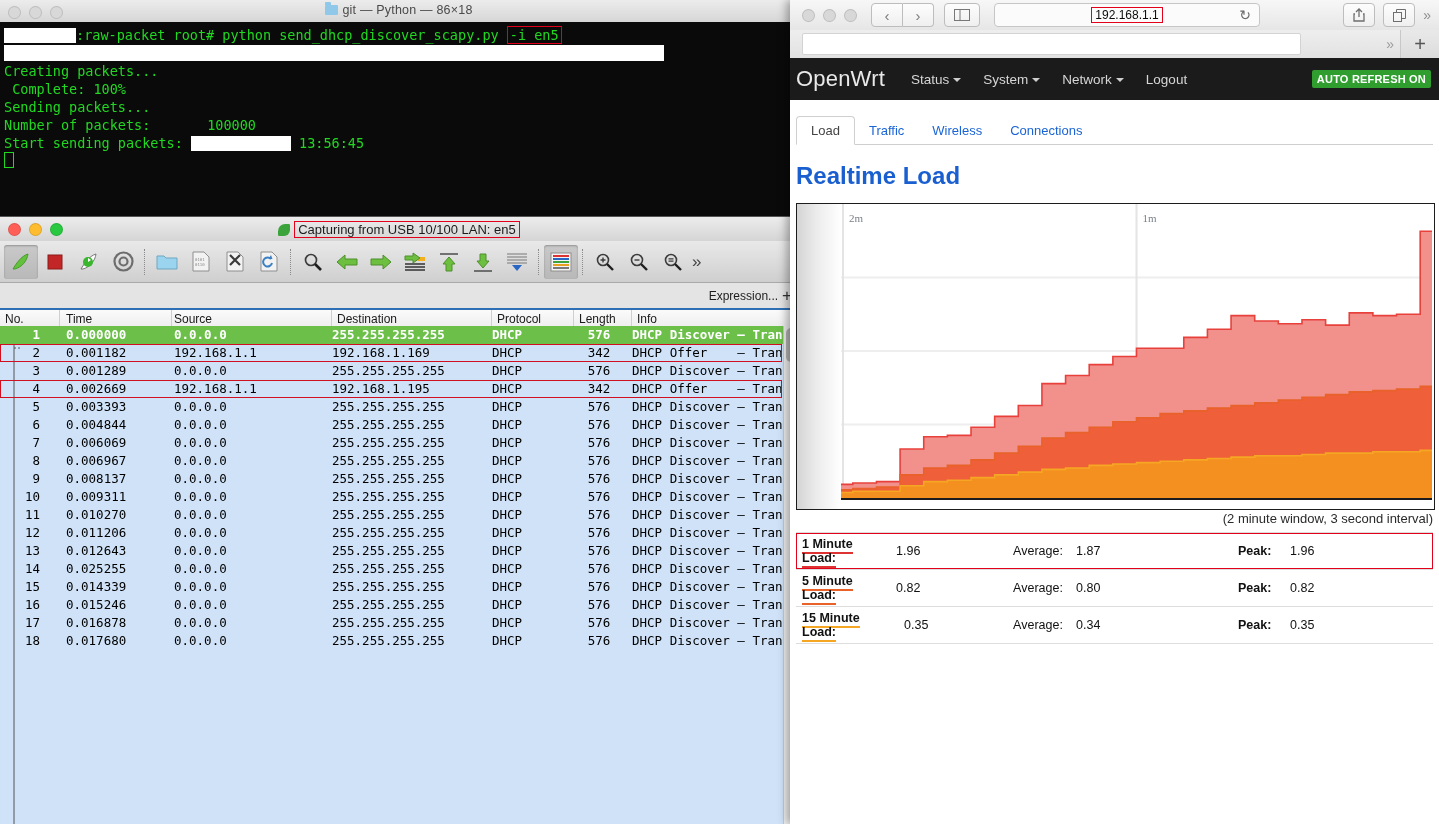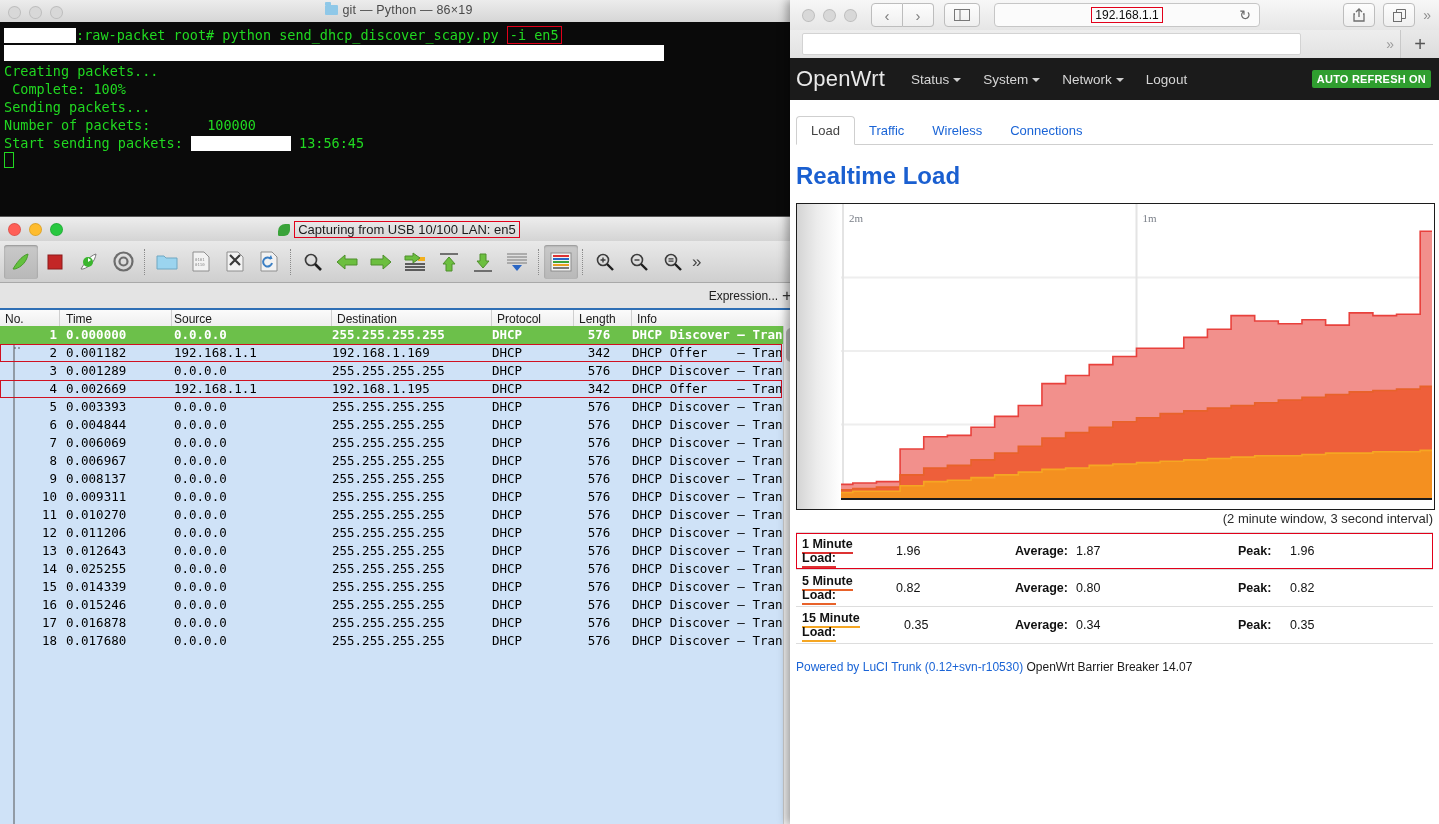--- a/index.html
+++ b/index.html
@@ -99,21 +99,21 @@
   #ws-packetlist{
     position:absolute;left:0;top:109px;width:798px;height:534px;background:#cfe2f7;overflow:hidden;
     font-family:"DejaVu Sans Mono","Liberation Mono",monospace;font-size:12.5px;
   }
   .prow{height:18px;line-height:18px;display:flex;position:relative;color:#000;}
   .prow.sel{background:#6cc04a;color:#fff;font-weight:bold;}
   .prow.marked:after{
     content:"";position:absolute;left:0;top:0;right:16px;bottom:0;
     border:1.5px solid #d01020;pointer-events:none;box-sizing:border-box;
   }
-  .c-no{width:60px;text-align:right;padding-right:3px;box-sizing:border-box;}
+  .c-no{width:60px;text-align:right;padding-right:20px;box-sizing:border-box;}
   .c-time{width:112px;padding-left:6px;box-sizing:border-box;}
   .c-src{width:160px;padding-left:2px;box-sizing:border-box;}
   .c-dst{width:160px;box-sizing:border-box;}
   .c-proto{width:82px;box-sizing:border-box;}
   .c-len{width:58px;text-align:center;padding-right:8px;box-sizing:border-box;}
   .c-info{flex:1;white-space:pre;overflow:hidden;}
   #pl-guide{position:absolute;left:12px;top:0;width:10px;height:534px;}
   #ws-vscroll{position:absolute;right:0;top:109px;width:14px;height:534px;background:#f0f0f0;border-left:1px solid #cacaca;}
   #ws-vthumb{position:absolute;left:2px;top:2px;width:10px;height:34px;background:#b4b4b4;border-radius:5px;}
 
@@ -192,41 +192,41 @@
   .load-row:first-child{border-top:1px solid #dddddd;}
   .load-row.boxed:after{
     content:"";position:absolute;left:0;top:0;right:0;bottom:0;border:1.5px solid #e2001a;
     pointer-events:none;box-sizing:border-box;
   }
   .ll{width:92px;font-weight:bold;padding-left:6px;box-sizing:border-box;}
   .ll span{border-bottom:2.5px solid #d33;padding-bottom:1px;}
   .ll.c5 span{border-bottom-color:#e8622a;}
   .ll.c15 span{border-bottom-color:#f5a623;}
   .lv{width:120px;padding-left:8px;box-sizing:border-box;}
-  .lab{width:60px;font-weight:bold;text-align:right;}
+  .lab{width:60px;font-weight:normal;text-align:center;}
   .lav{width:170px;padding-left:8px;box-sizing:border-box;}
   .lpk{width:44px;font-weight:bold;}
   .lpv{padding-left:8px;}
 
   #owrt-footer{position:absolute;left:6px;top:560px;font-size:12px;}
   #owrt-footer a{color:#1a64d6;text-decoration:none;}
   #owrt-footer .plain{color:#1a1a1a;}
 </style>
 </head>
 <body>
 
 <div class="abs" id="terminal">
   <div id="term-titlebar">
     <div class="mac-dots">
       <div class="mac-dot dot-gray"></div>
       <div class="mac-dot dot-gray"></div>
       <div class="mac-dot dot-gray"></div>
     </div>
     <div id="term-title">
-      <span class="folder-glyph"></span><span>git — Python — 86×19</span>
+      <span class="folder-glyph"></span><span>git — Python — 86×18</span>
     </div>
   </div>
   <div id="term-body"><span class="redact" style="width:72px"></span><span>:raw-packet root# python send_dhcp_discover_scapy.py</span> <span class="hl-red-box" style="color:#21d821">-i en5</span>
 <span class="redact" style="width:660px;height:16px"></span>
 <span>Creating packets...</span>
 <span> Complete: 100%</span>
 <span>Sending packets...</span>
 <span>Number of packets:       100000</span>
 <span>Start sending packets:</span> <span class="redact" style="width:100px"></span> <span>13:56:45</span>
 <span class="term-cursor"></span></div>
@@ -684,17 +684,14 @@
       <div class="load-row">
         <div class="ll c15" style="width:100px"><span>15 Minute Load:</span></div>
         <div class="lv" style="width:112px">0.35</div>
         <div class="lab">Average:</div>
         <div class="lav">0.34</div>
         <div class="lpk">Peak:</div>
         <div class="lpv">0.35</div>
       </div>
     </div>
 
-    <div id="owrt-footer">
-      <a href="#">Powered by LuCI Trunk (0.12+svn-r10530)</a><span class="plain"> OpenWrt Barrier Breaker 14.07</span>
-    </div>
   </div>
 </div>
 
 </body></html>

